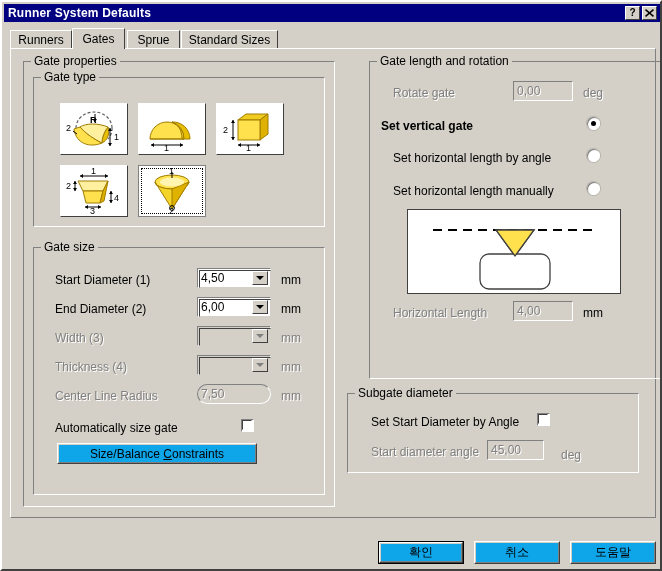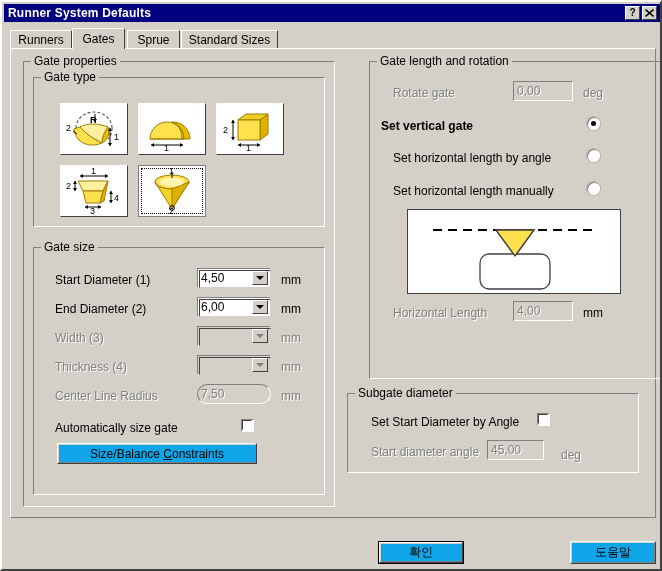--- a/index.html
+++ b/index.html
@@ -470,17 +470,20 @@
       <div class="unit dis" style="left:214px; top:55px;">deg</div>
     </div>
 
   </div>
   </div>
 
   <div class="pushbtn default" style="left:376px; top:539px; width:86px; height:23px;">
     <span class="inner2"></span>
     <span class="btnlabel">확인</span>
   </div>
+  <div class="pushbtn" style="left:472px; top:539px; width:86px; height:23px;">
+    <span class="btnlabel">취소</span>
+  </div>
   <div class="pushbtn" style="left:568px; top:539px; width:86px; height:23px;">
     <span class="btnlabel">도움말</span>
   </div>
 
 </div>
 
 </body></html>

